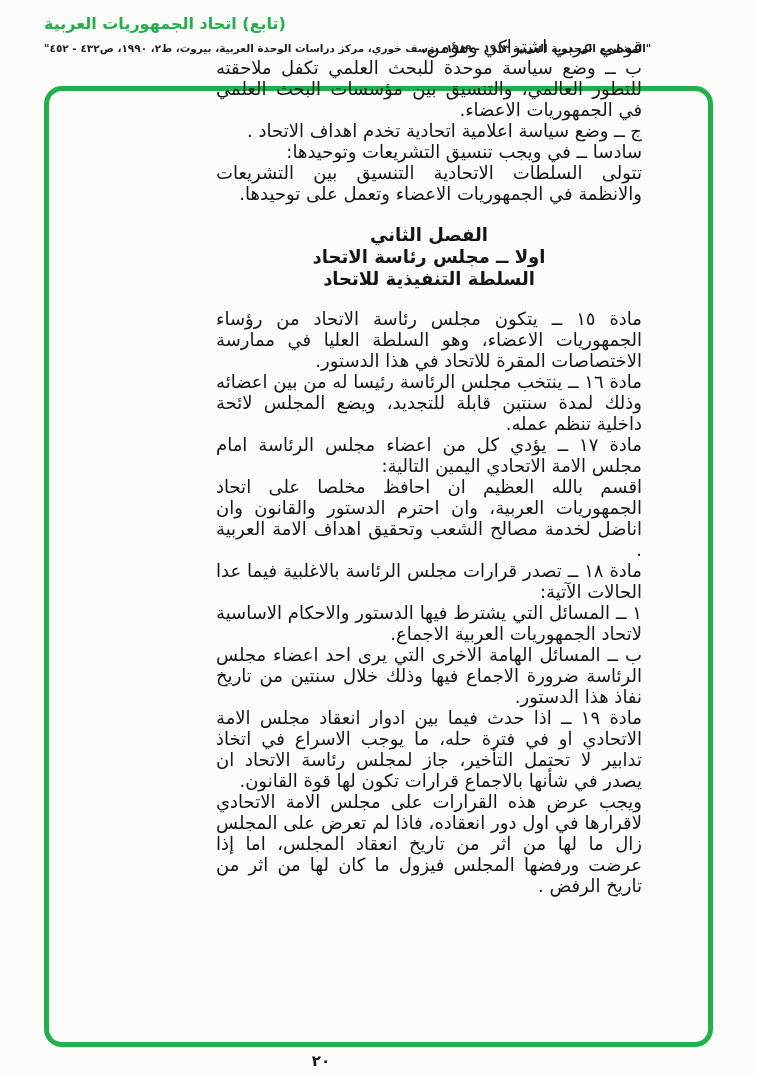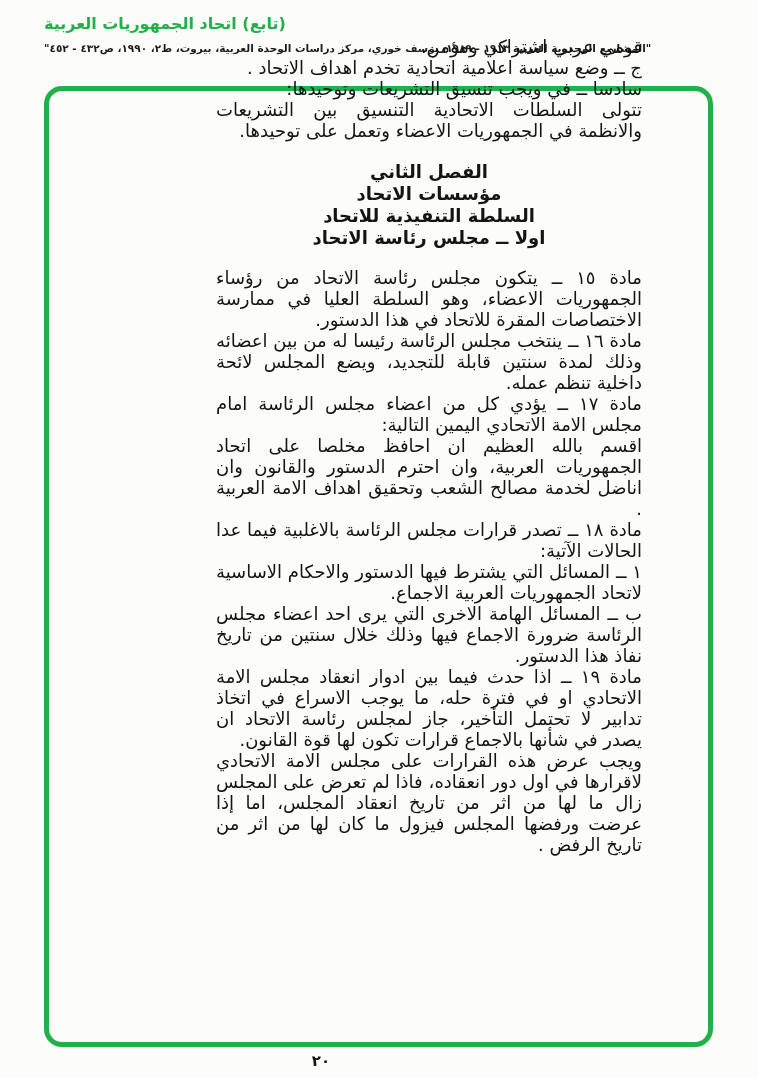--- a/index.html
+++ b/index.html
@@ -86,27 +86,27 @@
 
 <div class="page-header">
   <div class="doc-title">(تابع) اتحاد الجمهوريات العربية</div>
   <div class="citation">"المشاريع الوحدوية العربية ١٩١٣ - ١٩٨٩، يوسف خوري، مركز دراسات الوحدة العربية، بيروت، ط٢، ١٩٩٠، ص٤٣٢ - ٤٥٢"</div>
 </div>
 
 <div class="green-frame"></div>
 
 <div class="doc-content">
     <div class="para">قومي عربي اشتراكي ومؤمن.</div>
+    <div class="para">ب ــ وضع سياسة موحدة للبحث العلمي تكفل ملاحقته للتطور العالمي، والتنسيق بين مؤسسات البحث العلمي في الجمهوريات الاعضاء.</div>
     <div class="para">ج ــ وضع سياسة اعلامية اتحادية تخدم اهداف الاتحاد .</div>
     <div class="para">سادسا ــ في ويجب تنسيق التشريعات وتوحيدها:</div>
     <div class="para">تتولى السلطات الاتحادية التنسيق بين التشريعات والانظمة في الجمهوريات الاعضاء وتعمل على توحيدها.</div>
     <div class="heading">الفصل الثاني</div>
-    <div class="heading">مؤسسات الاتحاد</div>
+    <div class="heading">اولا ــ مجلس رئاسة الاتحاد</div>
     <div class="heading">السلطة التنفيذية للاتحاد</div>
-    <div class="heading">اولا ــ مجلس رئاسة الاتحاد</div>
     <div class="para">مادة ١٥ ــ يتكون مجلس رئاسة الاتحاد من رؤساء الجمهوريات الاعضاء، وهو السلطة العليا في ممارسة الاختصاصات المقرة للاتحاد في هذا الدستور.</div>
     <div class="para">مادة ١٦ ــ ينتخب مجلس الرئاسة رئيسا له من بين اعضائه وذلك لمدة سنتين قابلة للتجديد، ويضع المجلس لائحة داخلية تنظم عمله.</div>
     <div class="para">مادة ١٧ ــ يؤدي كل من اعضاء مجلس الرئاسة امام مجلس الامة الاتحادي اليمين التالية:</div>
     <div class="para">اقسم بالله العظيم ان احافظ مخلصا على اتحاد الجمهوريات العربية، وان احترم الدستور والقانون وان اناضل لخدمة مصالح الشعب وتحقيق اهداف الامة العربية .</div>
     <div class="para">مادة ١٨ ــ تصدر قرارات مجلس الرئاسة بالاغلبية فيما عدا الحالات الآتية:</div>
     <div class="para">١ ــ المسائل التي يشترط فيها الدستور والاحكام الاساسية لاتحاد الجمهوريات العربية الاجماع.</div>
     <div class="para">ب ــ المسائل الهامة الاخرى التي يرى احد اعضاء مجلس الرئاسة ضرورة الاجماع فيها وذلك خلال سنتين من تاريخ نفاذ هذا الدستور.</div>
     <div class="para">مادة ١٩ ــ اذا حدث فيما بين ادوار انعقاد مجلس الامة الاتحادي او في فترة حله، ما يوجب الاسراع في اتخاذ تدابير لا تحتمل التأخير، جاز لمجلس رئاسة الاتحاد ان يصدر في شأنها بالاجماع قرارات تكون لها قوة القانون.</div>
     <div class="para">ويجب عرض هذه القرارات على مجلس الامة الاتحادي لاقرارها في اول دور انعقاده، فاذا لم تعرض على المجلس زال ما لها من اثر من تاريخ انعقاد المجلس، اما إذا عرضت ورفضها المجلس فيزول ما كان لها من اثر من تاريخ الرفض .</div>
   </div>

